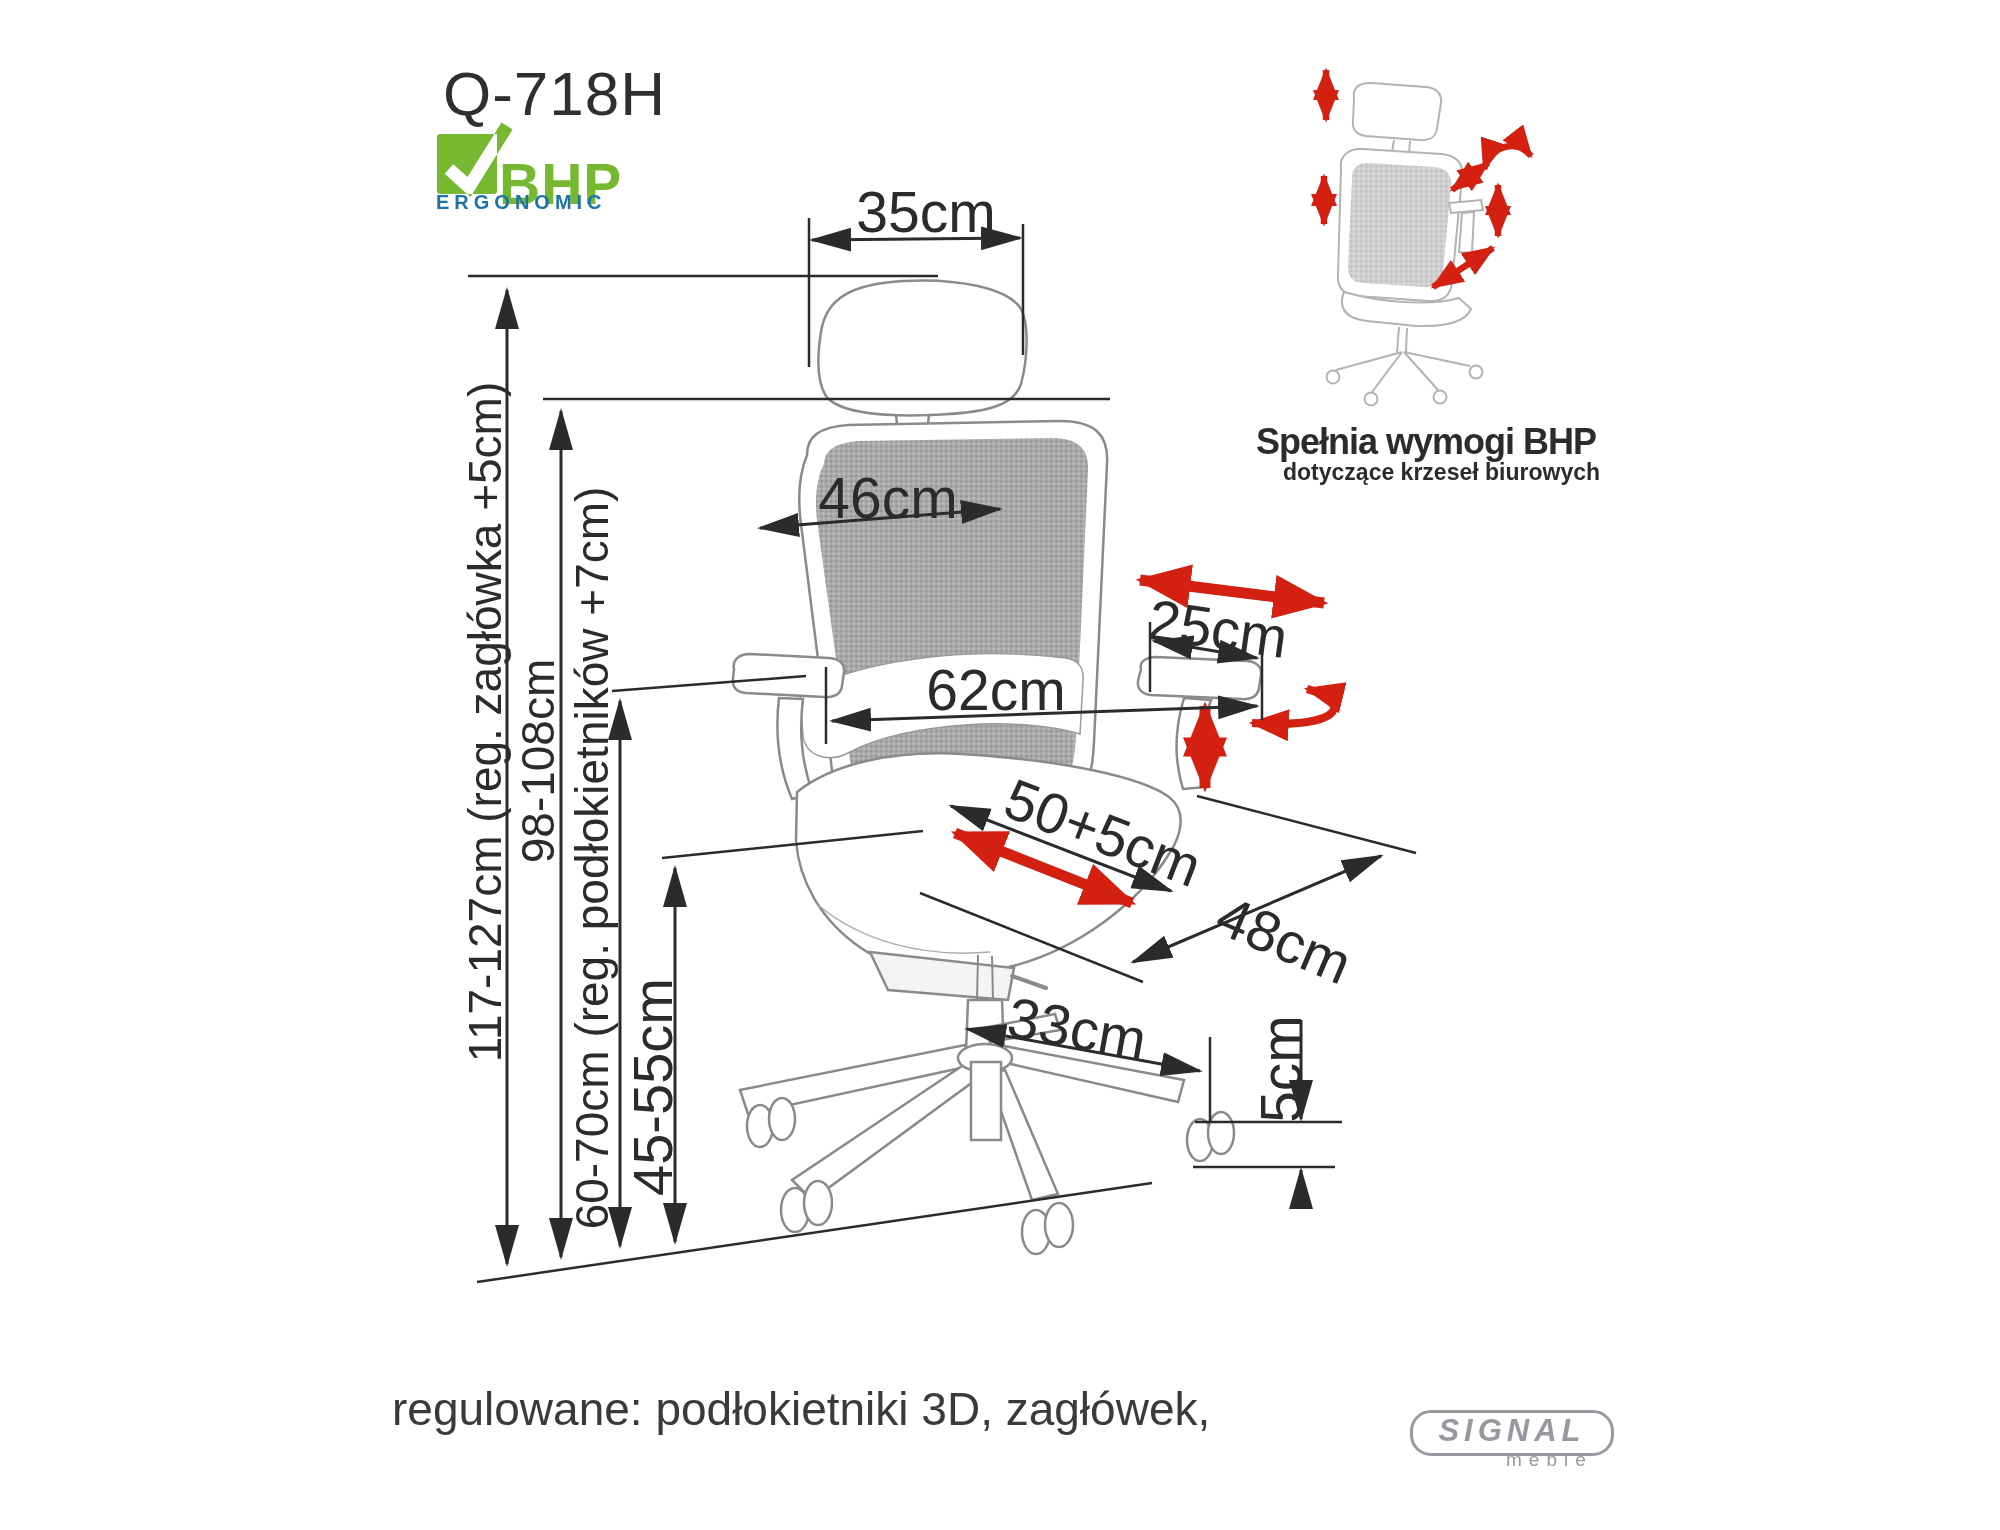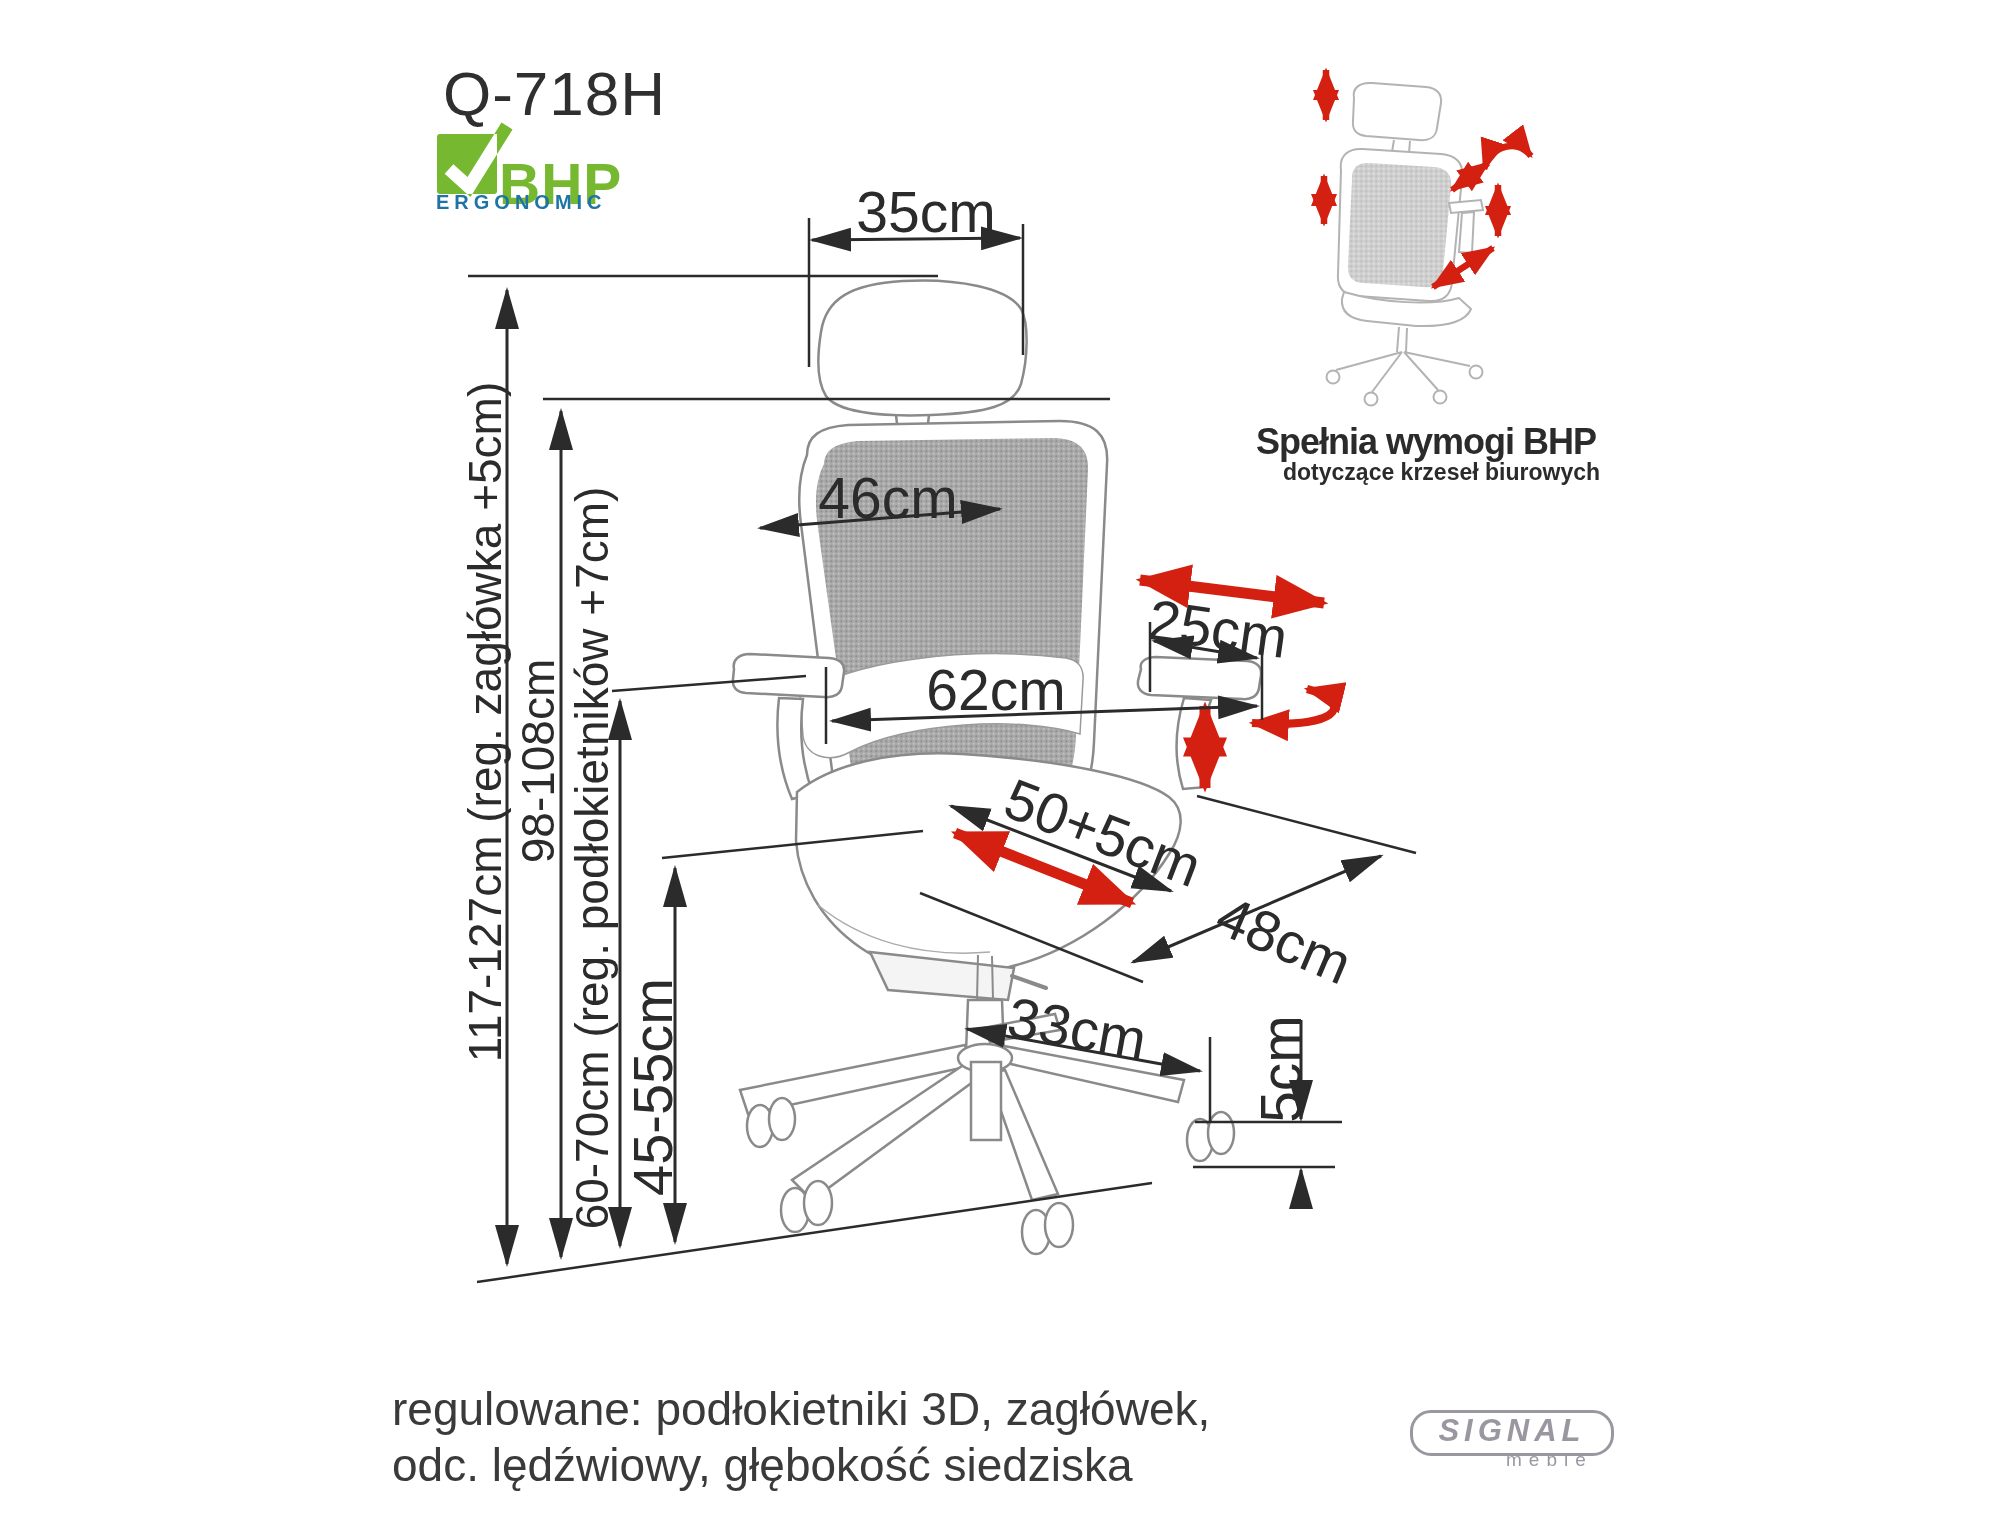--- a/index.html
+++ b/index.html
@@ -179,20 +179,19 @@
   <div class="lbl dim" style="left:1103px;top:833px;transform:translate(-50%,-50%) rotate(21deg);">50+5cm</div>
   <div class="lbl dim" style="left:1284px;top:940px;transform:translate(-50%,-50%) rotate(23deg);">48cm</div>
   <div class="lbl dim" style="left:1077px;top:1029px;transform:translate(-50%,-50%) rotate(10deg);">33cm</div>
   <div class="lbl dim" style="left:1281px;top:1069px;transform:translate(-50%,-50%) rotate(-90deg);">5cm</div>
   <div class="lbl" style="left:653px;top:1087px;font-size:56px;transform:translate(-50%,-50%) rotate(-90deg);">45-55cm</div>
   <div class="lbl dim-sm" style="left:592px;top:858px;transform:translate(-50%,-50%) rotate(-90deg);">60-70cm (reg. podłokietników +7cm)</div>
   <div class="lbl dim-sm" style="left:538px;top:761px;transform:translate(-50%,-50%) rotate(-90deg);">98-108cm</div>
   <div class="lbl dim-sm" style="left:485px;top:722px;transform:translate(-50%,-50%) rotate(-90deg);">117-127cm (reg. zagłówka +5cm)</div>
 
   <div class="note note1">regulowane: podłokietniki 3D, zagłówek,</div>
-  <div class="note note2">odc. lędźwiowy, głębokość siedziska</div>
 
   <div class="signal-box">
     <span class="signal-text">SIGNAL</span>
   </div>
   <div class="meble-text">meble</div>
 
 </div>
 
 </body></html>

